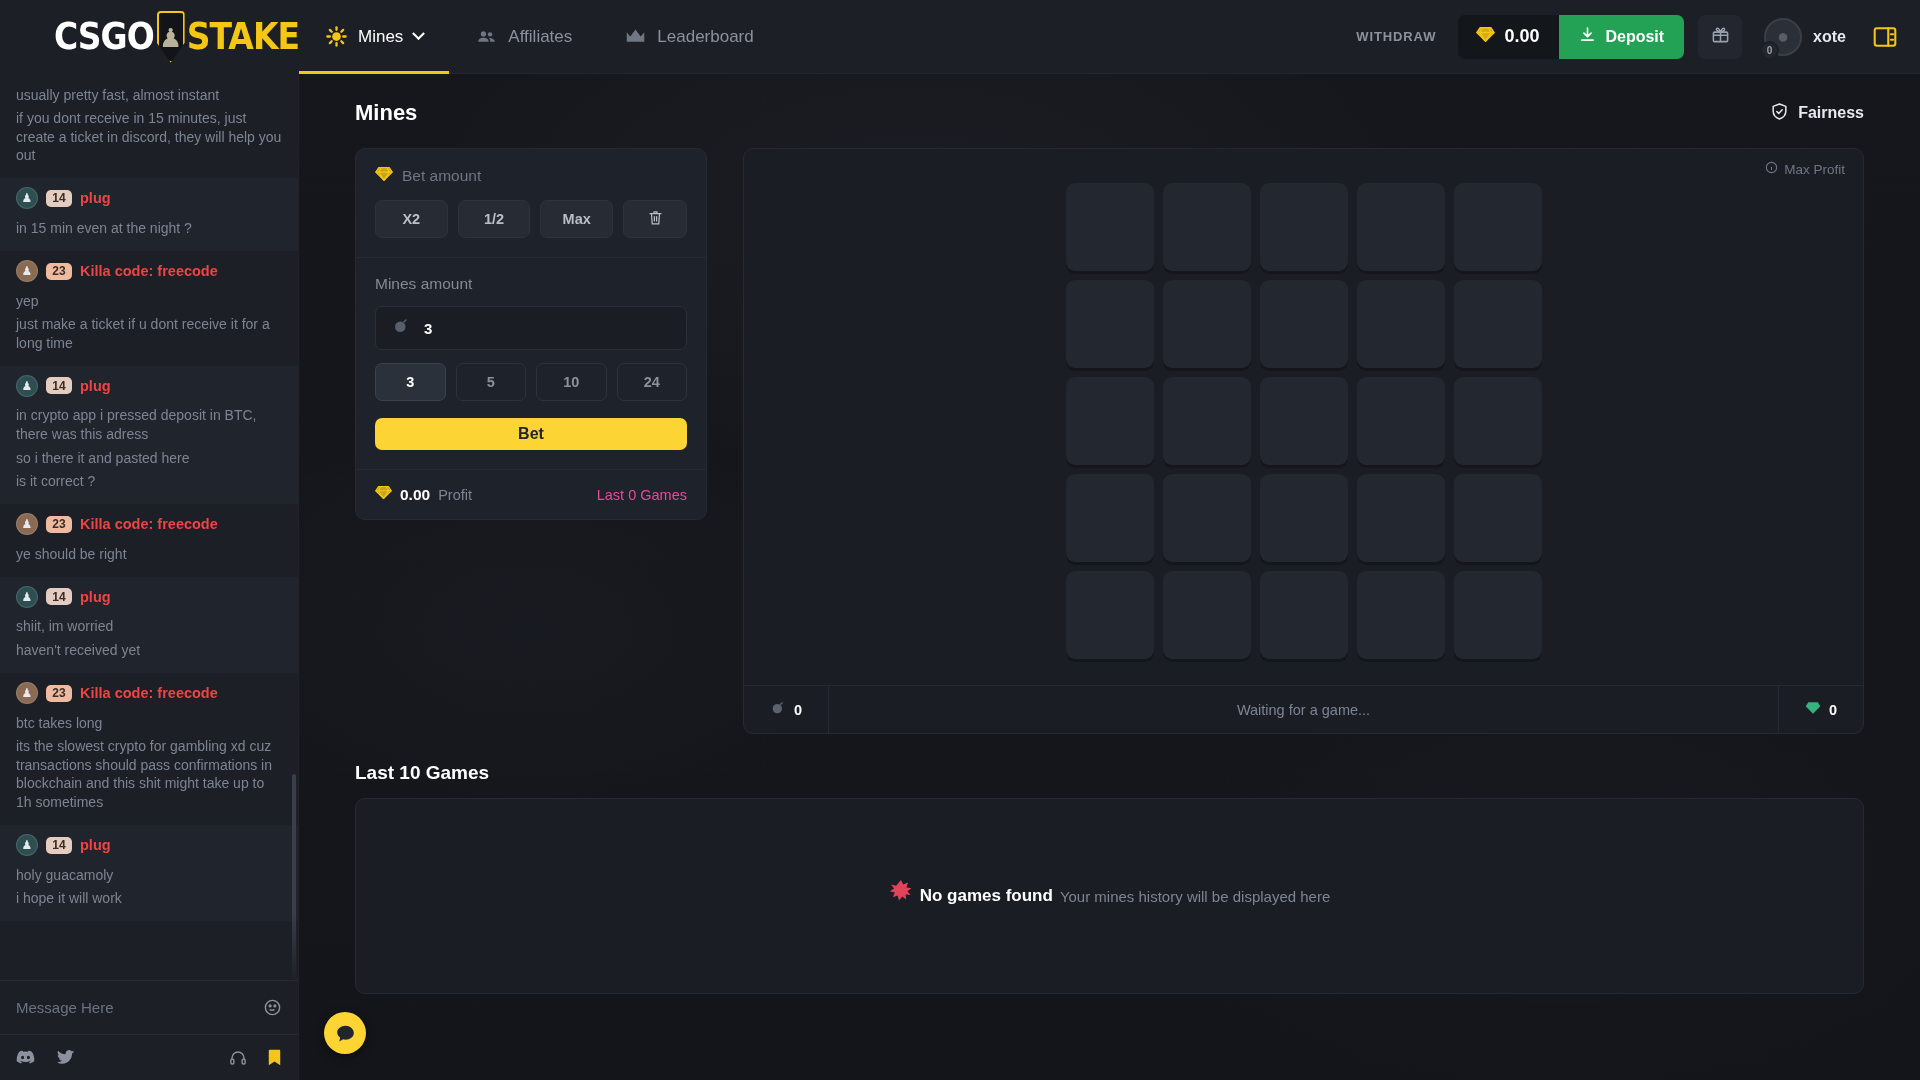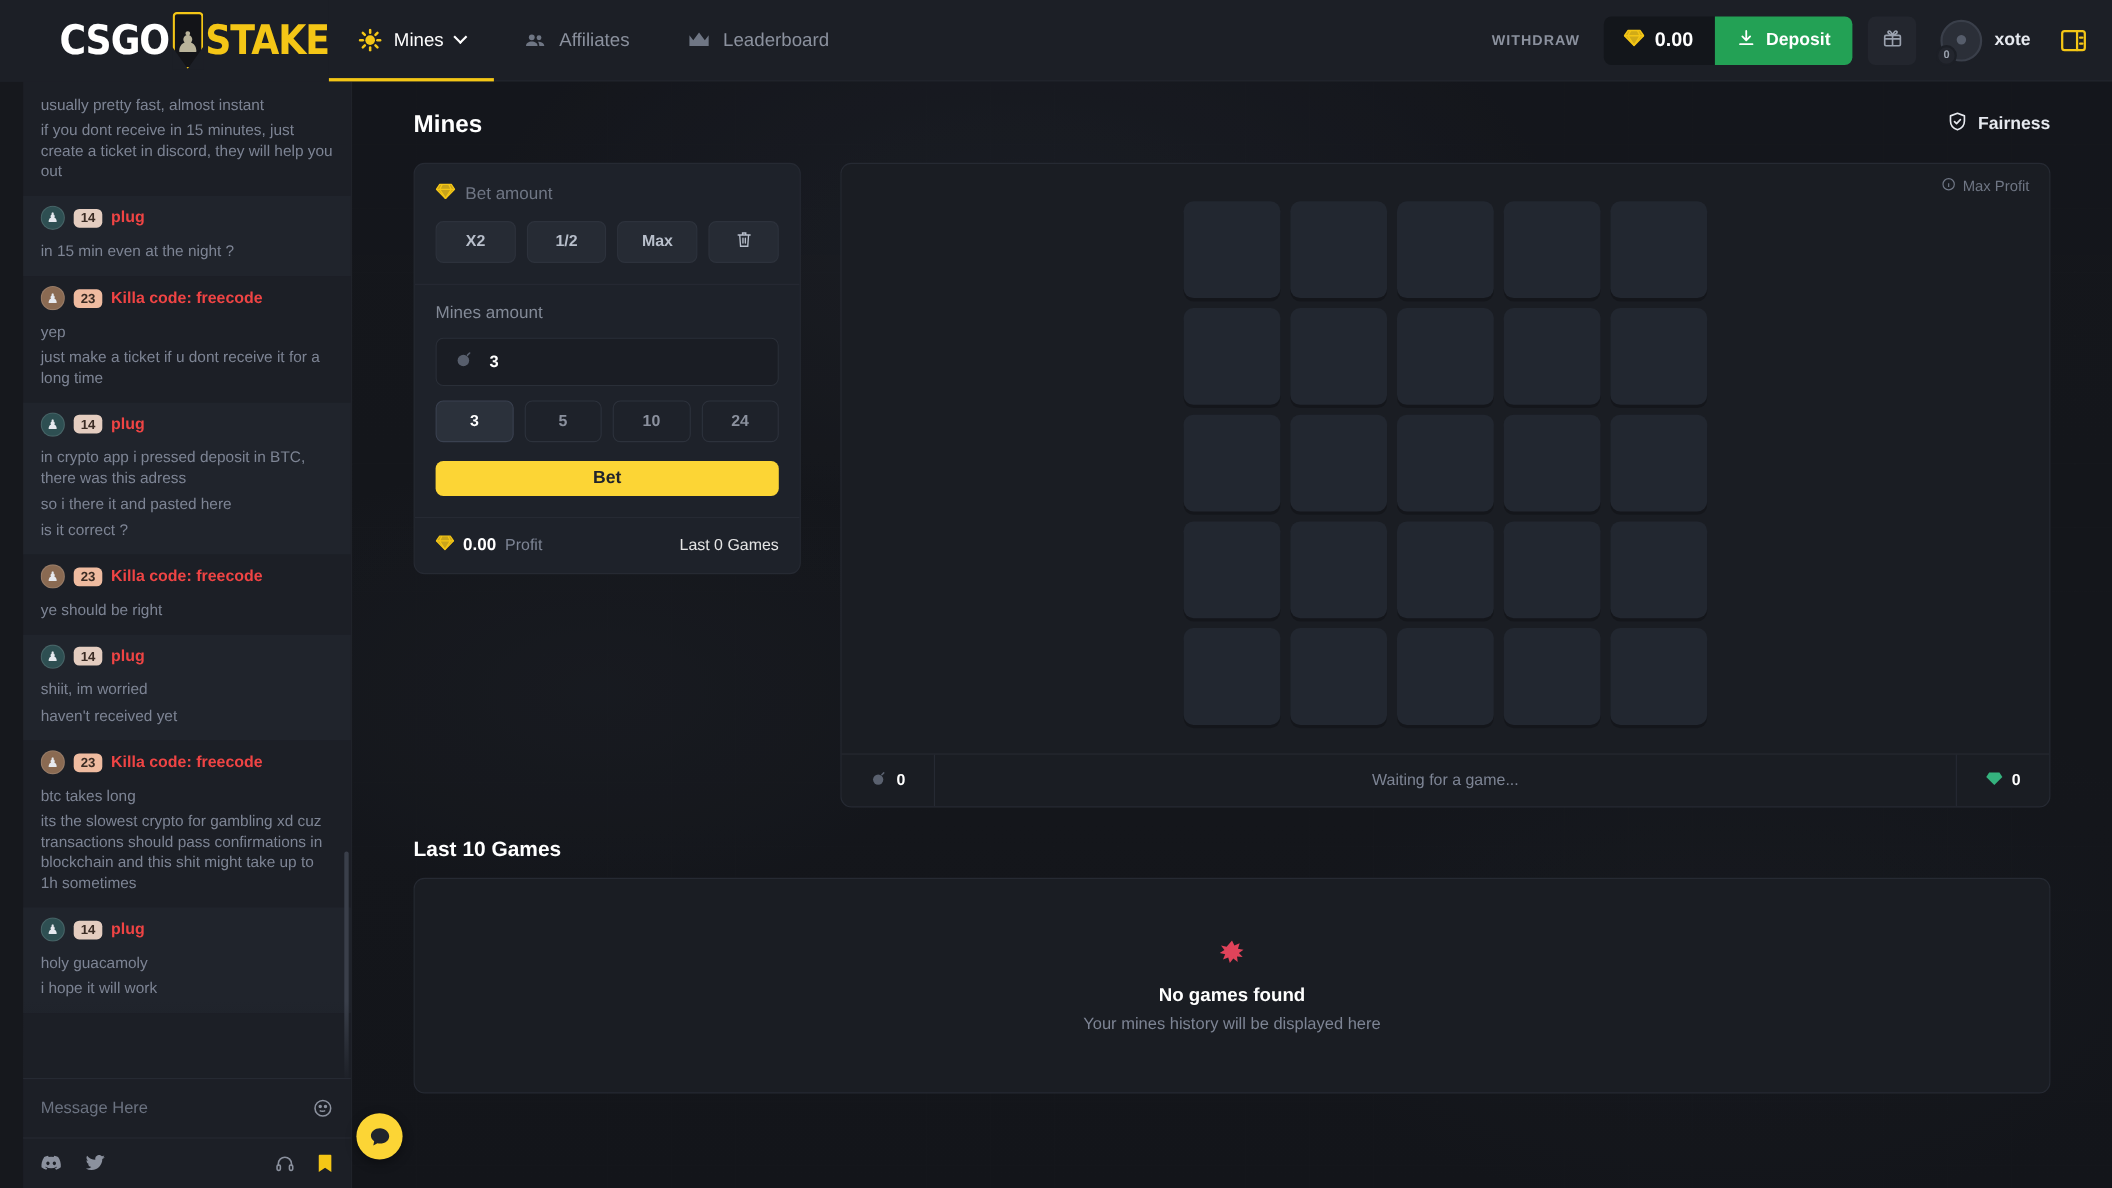--- a/index.html
+++ b/index.html
@@ -89,21 +89,21 @@
     background:#23262e; border:2px solid #1c1f26; color:#9aa1ae;
     font-size:10px; font-weight:bold; display:flex; align-items:center; justify-content:center;
   }
   .uname { font-size:16px; font-weight:600; color:#e6e9ef; }
   .panel-toggle {
     width:34px; height:34px; margin-left:22px; display:flex; align-items:center; justify-content:center;
     color:#f4c616; cursor:pointer;
   }
 
   
-  .body { flex:1; display:flex; min-height:0;padding-left:21px; }
+  .body { flex:1; display:flex; min-height:0; }
 
   
   .chat {
     width:299px; flex:0 0 299px; background:#1c1f26; display:flex; flex-direction:column;
     min-height:0; position:relative; border-right:1px solid #20232a;
   }
   .chat-scroll {
     flex:1; overflow:hidden; position:relative; padding-bottom:4px;
   }
   .msg { padding:9px 16px 11px 16px; }
@@ -216,21 +216,21 @@
     border:none; border-radius:7px; font-size:16px; font-weight:bold; cursor:pointer;
     font-family:"Liberation Sans", sans-serif;
   }
 
   .bet-foot {
     display:flex; align-items:center; padding:15px 19px; border-top:1px solid #262a33;
   }
   .profit { display:flex; align-items:center; gap:8px; }
   .profit .amt { font-size:15.5px; font-weight:bold; color:#fff; }
   .profit .lbl { font-size:14.5px; color:#7d8494; }
-  .last-games { margin-left:auto; font-size:14.5px; color:#e5e5e5; cursor:pointer; }
+  .last-games { margin-left:auto; font-size:14.5px; color:#ec4899; cursor:pointer; }
 
   
   .board-card {
     flex:1; background:#1a1d23; border:1px solid #262a33; border-radius:10px;
     min-height:0; position:relative; display:flex; flex-direction:column;
   }
   .board-head { position:relative; height:30px; }
   .max-profit {
     position:absolute; right:18px; top:12px; display:flex; align-items:center; gap:6px;
     font-size:13.5px; color:#6f7684;
@@ -254,21 +254,21 @@
   .bf-mid {
     flex:1; border-left:1px solid #262a33; border-right:1px solid #262a33;
     display:flex; align-items:center; justify-content:center;
     font-size:14.5px; color:#7d8494; font-weight:normal;
   }
 
   
   .lg-title { font-size:19px; font-weight:bold; color:#fff; margin:28px 0 14px 0; }
   .lg-card {
     height:196px; background:#1a1d23; border:1px solid #262a33; border-radius:10px;
-    display:flex; flex-direction:column; align-items:center; justify-content:center; gap:7px;
+    display:flex; flex-direction:row; align-items:center; justify-content:center; gap:7px;
   }
   .lg-icon { font-size:22px; margin-bottom:4px; }
   .lg-main { font-size:17px; font-weight:bold; color:#fff; }
   .lg-sub { font-size:15px; color:#7d8494; }
 
   
   .fab {
     position:absolute; left:324px; bottom:26px; width:42px; height:42px; border-radius:50%;
     background:#fcd535; display:flex; align-items:center; justify-content:center;
     color:#20242c; cursor:pointer; box-shadow:0 3px 10px rgba(0,0,0,.4); z-index:40;

